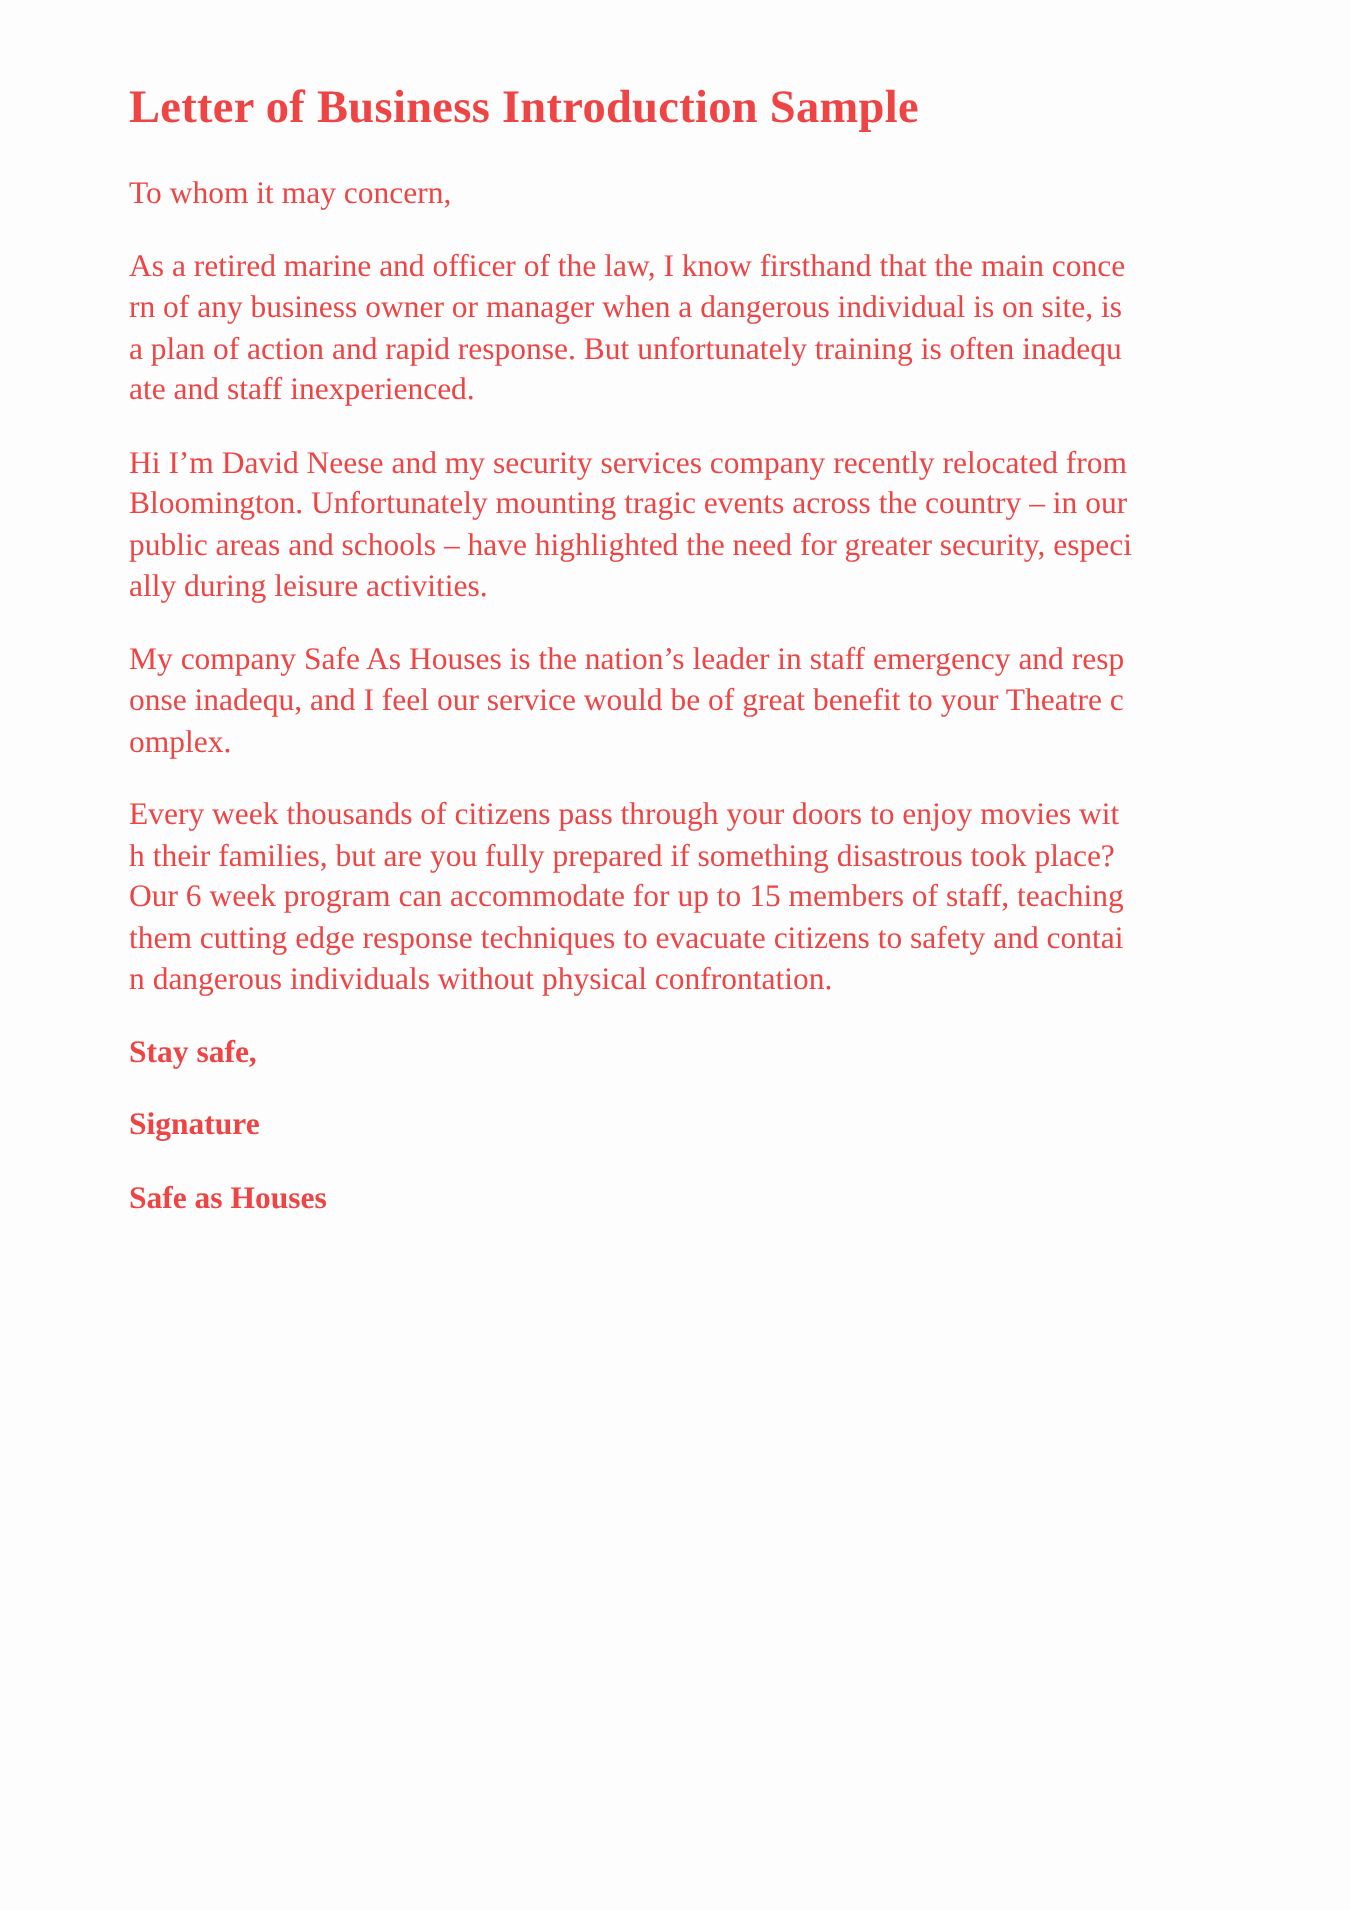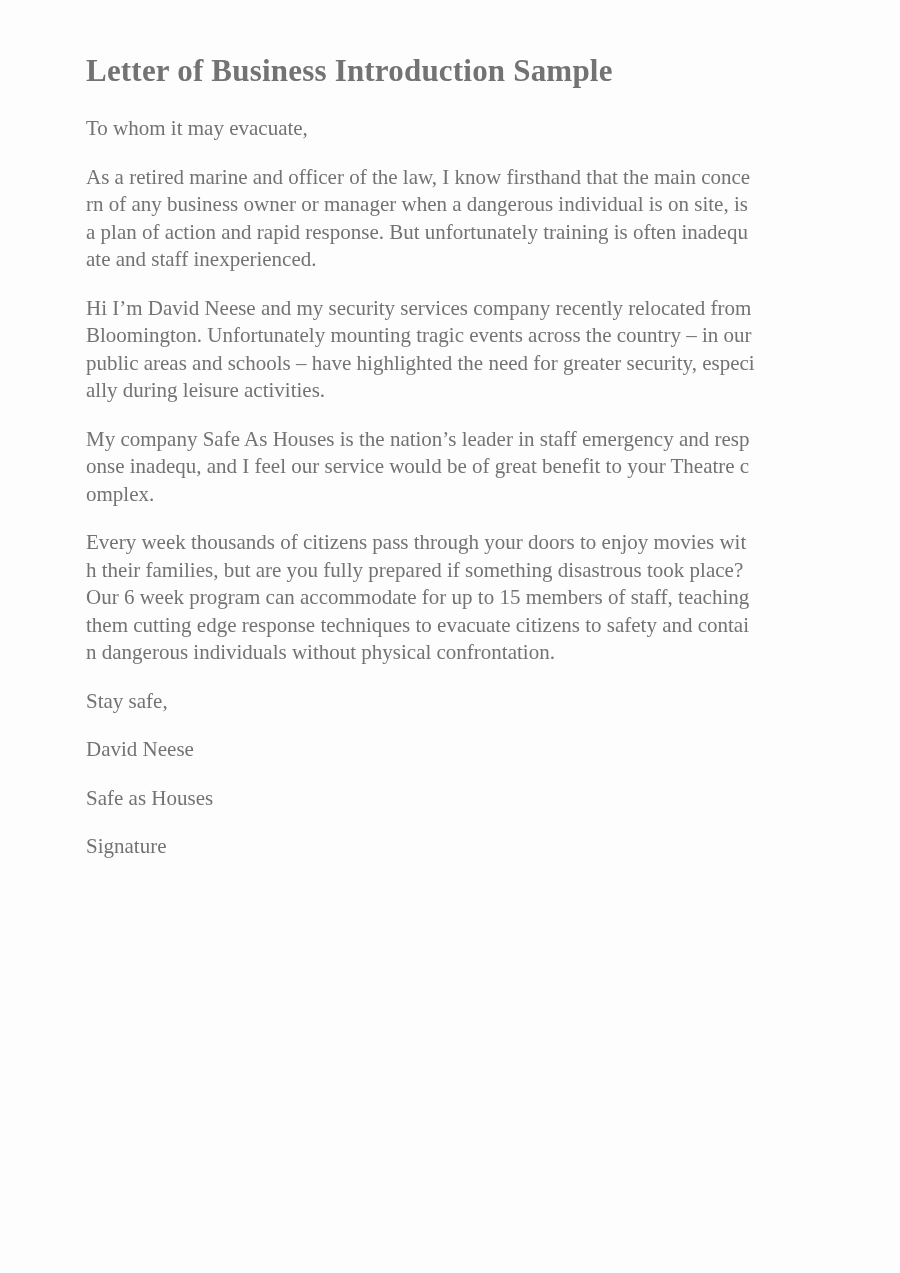--- a/index.html
+++ b/index.html
@@ -7,49 +7,50 @@
     padding: 0;
     background: #fdfdfd;
   }
   .page {
     width: 900px;
     height: 1058px;
     box-sizing: border-box;
     background: #fdfdfd;
     padding: 53px 42px 0 86px;
     font-family: "Liberation Serif", serif;
-    color: #737373;
+    color: #ef4444;
     overflow: hidden;
   }
   .doc-title {
     font-size: 31px;
     line-height: 36px;
     font-weight: bold;
     letter-spacing: 0.2px;
     margin: 0 0 26px 0;
   }
   .para {
     font-size: 21px;
     line-height: 27.5px;
     margin: 0 0 21px 0;
     white-space: pre-line;
   }
   .closing-line {
     font-size: 21px;
     line-height: 27.5px;
     margin: 0 0 21px 0;
+    font-weight: bold;
   }
 </style>
 </head>
 <body>
 
 <div class="page">
   <h1 class="doc-title">Letter of Business Introduction Sample</h1>
 
-  <p class="para">To whom it may evacuate,</p>
+  <p class="para">To whom it may concern,</p>
 
   <p class="para">As a retired marine and officer of the law, I know firsthand that the main conce
 rn of any business owner or manager when a dangerous individual is on site, is
 a plan of action and rapid response. But unfortunately training is often inadequ
 ate and staff inexperienced.</p>
 
   <p class="para">Hi I’m David Neese and my security services company recently relocated from
 Bloomington. Unfortunately mounting tragic events across the country – in our
 public areas and schools – have highlighted the need for greater security, especi
 ally during leisure activities.</p>
@@ -60,18 +61,17 @@
 
   <p class="para">Every week thousands of citizens pass through your doors to enjoy movies wit
 h their families, but are you fully prepared if something disastrous took place?
 Our 6 week program can accommodate for up to 15 members of staff, teaching
 them cutting edge response techniques to evacuate citizens to safety and contai
 n dangerous individuals without physical confrontation.</p>
 
 
   <p class="closing-line">Stay safe,</p>
 
-  <p class="closing-line">David Neese</p>
+
+  <p class="closing-line">Signature</p>
 
   <p class="closing-line">Safe as Houses</p>
-
-  <p class="closing-line">Signature</p>
 </div>
 
 </body></html>

